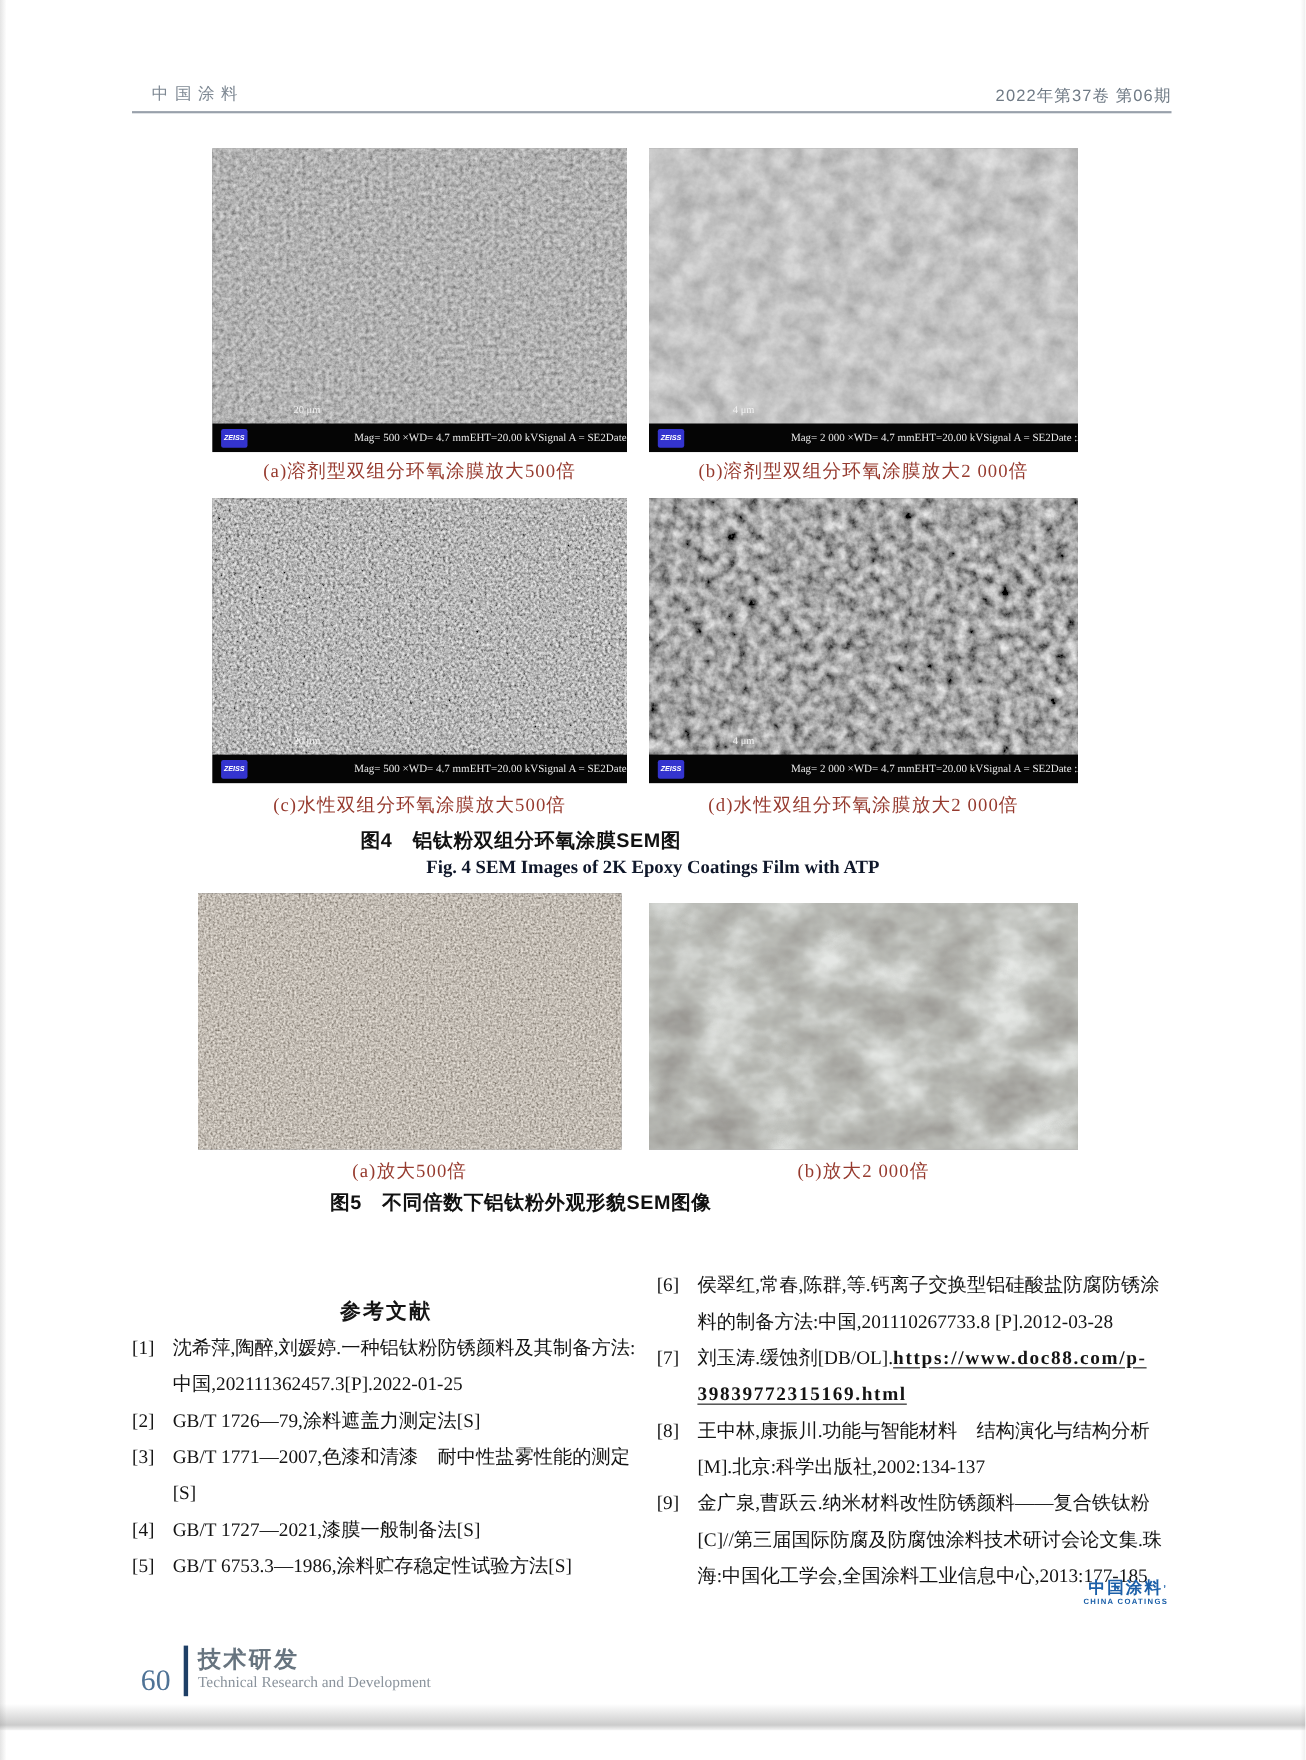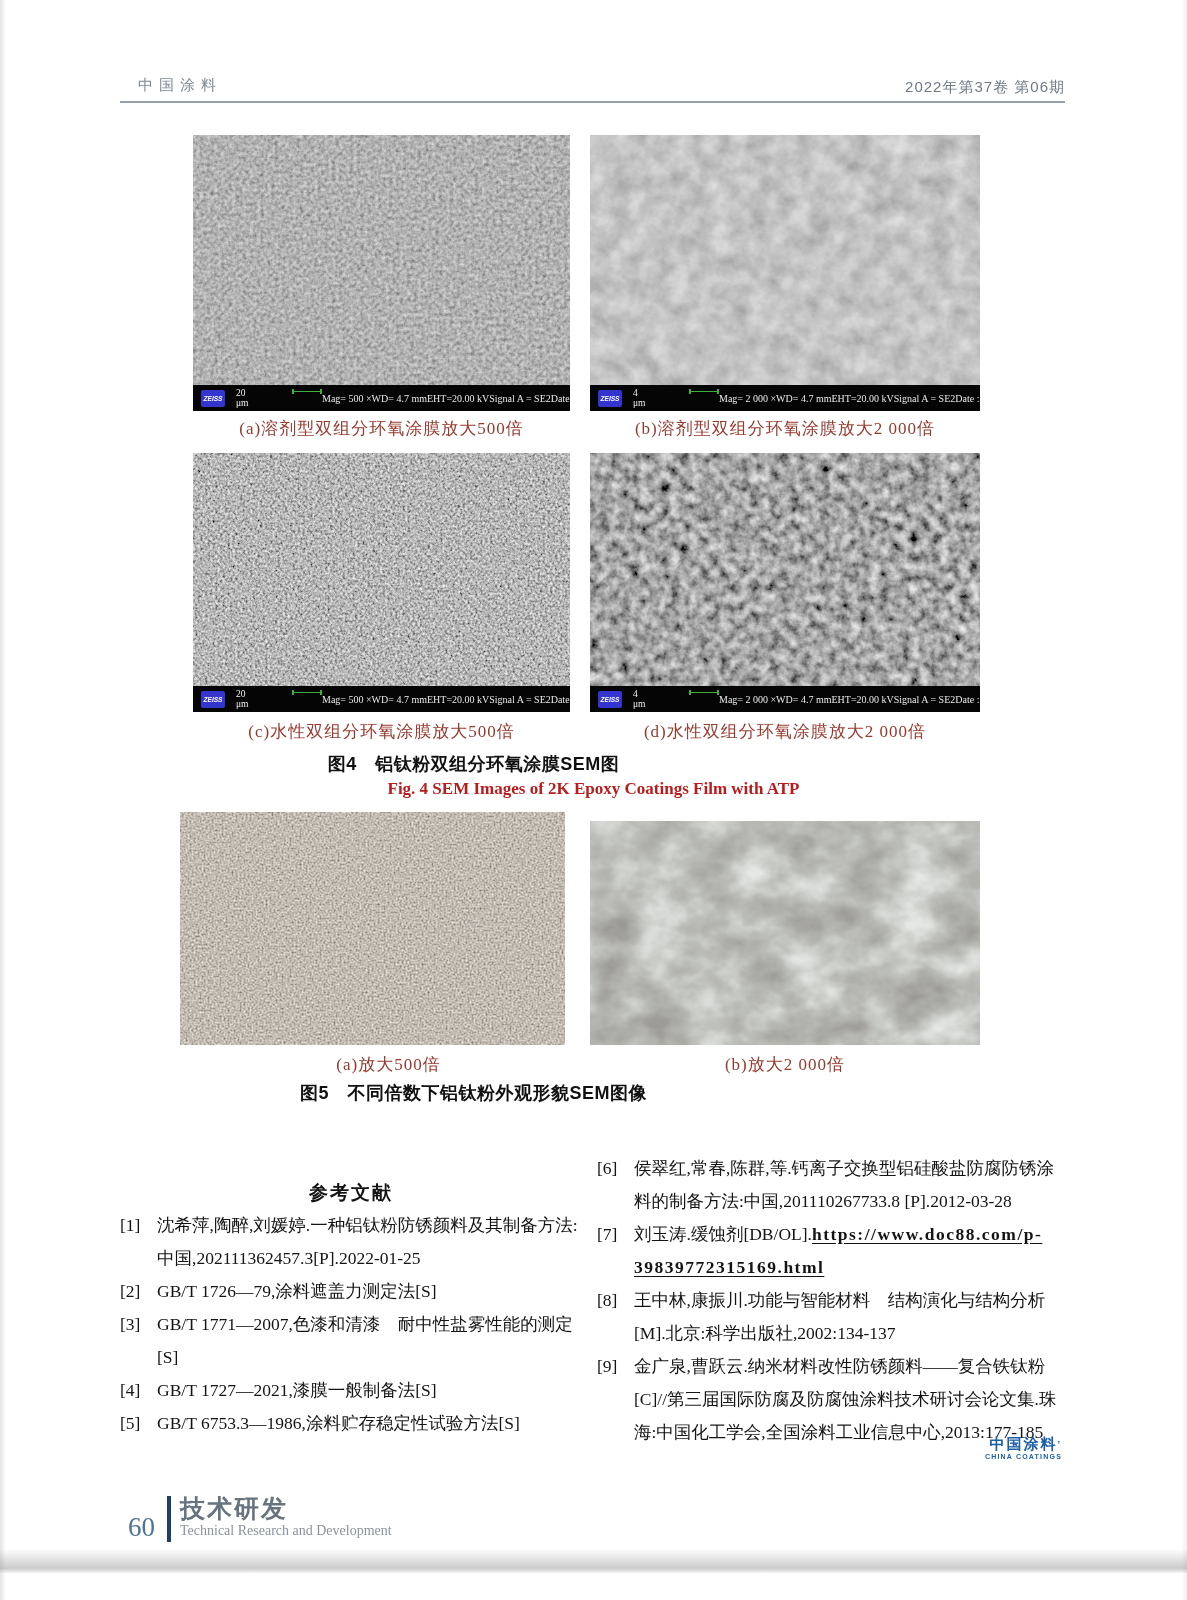--- a/index.html
+++ b/index.html
@@ -24,37 +24,37 @@
 
   
   .sem{position:absolute;background:#6b6b6b;overflow:hidden;}
   .tex{position:absolute;left:0;top:0;right:0;bottom:0;background:#777;}
   .sem .tex.with-bar{bottom:26px;}
   .bar{position:absolute;left:0;bottom:0;width:100%;height:26px;background:#050505;
     display:flex;align-items:center;padding:0 8px;box-sizing:border-box;}
   .zeiss{flex:0 0 auto;width:24px;height:17px;background:#3434cf;color:#fff;border-radius:2px;
     font-family:"Liberation Sans","DejaVu Sans",sans-serif;font-size:6.5px;font-style:italic;font-weight:bold;
     display:flex;align-items:center;justify-content:center;}
-  .scalewrap{flex:0 0 auto;display:flex;flex-direction:row;align-items:flex-start;margin-left:9px;width:88px;gap:44px;}
+  .scalewrap{flex:0 0 auto;display:flex;flex-direction:column;align-items:center;margin-left:9px;width:88px;gap:44px;}
   .slabel{font-size:9.5px;color:#f2f2f2;line-height:10px;margin-left:2px;font-family:"Liberation Serif",serif;}
   .sline{width:78px;height:5px;border-left:2px solid #3fae3f;border-right:2px solid #3fae3f;position:relative;margin-top:1px;}
   .sline::after{content:"";position:absolute;left:0;right:0;top:1.5px;height:1.5px;background:#3fae3f;}
   .bar .m{flex:1 1 auto;text-align:center;color:#eaeaea;font-size:10px;white-space:nowrap;
     font-family:"Liberation Serif","DejaVu Serif",serif;}
   .bar .m.last{text-align:right;}
 
   
   .subcap{position:absolute;color:#963a2e;font-size:17px;letter-spacing:1px;text-align:center;
     font-family:"Liberation Serif","DejaVu Serif",serif;}
 
   
   .figtitle-zh{position:absolute;left:0;width:947px;text-align:center;font-size:18px;font-weight:700;
     color:#111;letter-spacing:.5px;font-family:"Liberation Sans","DejaVu Sans",sans-serif;}
   .figtitle-en{position:absolute;left:0;width:1187px;text-align:center;font-size:17px;font-weight:700;
-    color:#b91c1c;font-family:"Liberation Serif","DejaVu Serif",serif;}
+    color:#0f172a;font-family:"Liberation Serif","DejaVu Serif",serif;}
 
   
   .col{position:absolute;font-size:17.5px;line-height:33px;color:#141414;}
   .col-left{left:120px;top:1152px;width:462px;}
   .col-right{left:597px;top:1152px;width:470px;}
   .para{letter-spacing:.5px;}
   .refhead{text-align:center;font-weight:700;font-size:19px;margin-top:24px;
     font-family:"Liberation Sans","DejaVu Sans",sans-serif;letter-spacing:2px;}
   .ref{position:relative;padding-left:37px;}
   .rnum{position:absolute;left:0;top:0;}
@@ -65,21 +65,21 @@
     font-family:"Liberation Sans","DejaVu Sans",sans-serif;color:#1b5fa8;}
   .logo-zh{font-size:15px;font-weight:700;letter-spacing:2px;line-height:16px;margin-left:20px;}
   .logo-mark{font-size:9px;vertical-align:top;}
   .logo-en{font-size:7px;font-weight:700;letter-spacing:1.2px;line-height:9px;}
 
   
   .foot{position:absolute;left:128px;top:1496px;display:flex;align-items:stretch;}
   .foot-num{font-size:27px;color:#4f7396;font-family:"Liberation Serif",serif;align-self:flex-end;line-height:30px;}
   .foot-bar{width:4px;background:#1e3f66;margin:0 9px 0 12px;height:46px;}
   .foot-text{display:flex;flex-direction:column;justify-content:flex-start;}
-  .foot-zh{font-size:25px;font-weight:700;color:#67747f;letter-spacing:2px;line-height:25px;
+  .foot-zh{font-size:21px;font-weight:700;color:#67747f;letter-spacing:2px;line-height:25px;
     font-family:"Liberation Sans","DejaVu Sans",sans-serif;}
   .foot-en{font-size:14px;color:#8a939c;line-height:19px;font-family:"Liberation Serif","DejaVu Serif",serif;}
 
   .svgdefs{position:absolute;width:0;height:0;overflow:hidden;}
 </style>
 </head>
 <body>
 
 <svg class="svgdefs" xmlns="http://www.w3.org/2000/svg" aria-hidden="true">
   <defs>
@@ -225,21 +225,21 @@
 
   <div class="figtitle-zh" style="top:752px">图4　铝钛粉双组分环氧涂膜SEM图</div>
   <div class="figtitle-en" style="top:779px">Fig. 4   SEM Images of 2K Epoxy Coatings Film with ATP</div>
 
   <div class="sem" style="left:180px;top:812px;width:385px;height:233px">
     <div class="tex" style="filter:url(#fE)"></div>
   </div>
   <div class="sem" style="left:590px;top:821px;width:390px;height:224px">
     <div class="tex" style="filter:url(#fF)"></div>
   </div>
-  <div class="subcap" style="left:196px;top:1053px;width:385px">(a)放大500倍</div>
+  <div class="subcap" style="left:180px;top:1053px;width:385px">(a)放大500倍</div>
   <div class="subcap" style="left:590px;top:1053px;width:390px">(b)放大2 000倍</div>
 
   <div class="figtitle-zh" style="top:1081px">图5　不同倍数下铝钛粉外观形貌SEM图像</div>
 
   <div class="col col-left">
     <div class="refhead">参考文献</div>
     <div class="ref">
       <span class="rnum">[1]</span>
       <span class="rtxt">沈希萍,陶醉,刘媛婷.一种铝钛粉防锈颜料及其制备方法:中国,202111362457.3[P].2022-01-25</span>
     </div>

